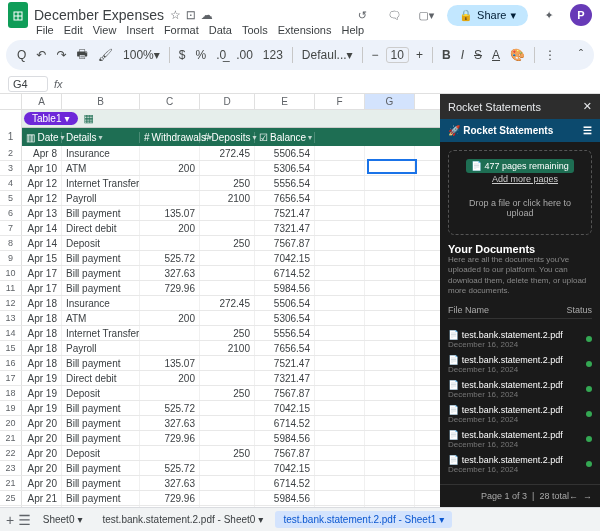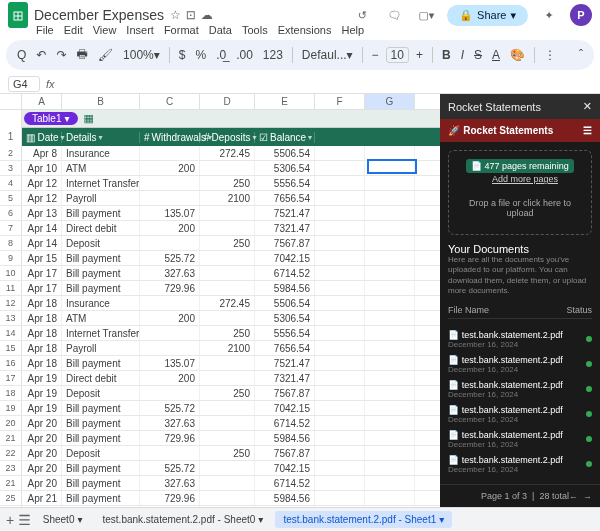--- a/index.html
+++ b/index.html
@@ -12,21 +12,21 @@
 .top-right{display:flex;align-items:center;gap:10px}
 .icon-btn{width:22px;height:22px;display:flex;align-items:center;justify-content:center;color:#5f6368;cursor:pointer;border-radius:50%}
 .share-btn{background:#c2e7ff;padding:4px 12px;border-radius:16px;display:flex;align-items:center;gap:4px;font-size:11px;color:#001d35;cursor:pointer}
 .avatar{width:22px;height:22px;border-radius:50%;background:#673ab7;color:#fff;display:flex;align-items:center;justify-content:center;font-size:11px;font-weight:bold}
 .menus{display:flex;gap:10px;font-size:11px;color:#3c4043;padding-left:36px;margin-top:-6px}
 .menus span{cursor:pointer}
 .toolbar{display:flex;align-items:center;gap:4px;padding:4px 8px;background:#edf2fa;border-radius:20px;margin:4px 6px;height:30px;color:#444746}
 .toolbar .tb{padding:0 3px;cursor:pointer;font-size:12px;display:flex;align-items:center}
 .toolbar .sep{width:1px;height:16px;background:#c7c7c7;margin:0 2px}
 .namebox{display:flex;align-items:center;gap:6px;padding:2px 8px;height:20px;border-bottom:1px solid #e0e0e0}
-.nb-cell{width:32px;font-size:11px;color:#3c4043;border:1px solid #dadce0;border-radius:3px;padding:1px 4px;background:#fff}
+.nb-cell{width:40px;font-size:11px;color:#3c4043;border:1px solid #dadce0;border-radius:3px;padding:1px 4px;background:#fff}
 .nb-fx{color:#5f6368;font-style:italic;font-size:11px}
 .main{flex:1;display:flex;overflow:hidden}
 .sheet{flex:1;overflow:hidden;position:relative}
 .col-head{display:flex;background:#fff;border-bottom:1px solid #e0e0e0;height:16px;font-size:10px;color:#5f6368}
 .rownum{width:22px;text-align:center;border-right:1px solid #e0e0e0;background:#fff}
 .ch{border-right:1px solid #e0e0e0;text-align:center;line-height:16px}
 .c-a{width:40px}.c-b{width:78px}.c-c{width:60px}.c-d{width:55px}.c-e{width:60px}.c-f{width:50px}.c-g{width:50px}
 .tabs-header{display:flex;background:#e6eeeb;height:18px;align-items:center;border-bottom:1px solid #ccc}
 .tabs-header .rownum{height:18px;background:#fff}
 .table-chip{background:#6d28d9;color:#fff;border-radius:10px;padding:1px 8px;font-size:10px;margin-left:2px;display:flex;align-items:center;gap:3px}
@@ -34,26 +34,26 @@
 .th-row .rownum{background:#fff;color:#5f6368;height:18px;line-height:18px}
 .th{padding:0 4px;display:flex;align-items:center;gap:2px;border-right:1px solid rgba(255,255,255,0.2)}
 .th .arr{font-size:8px;opacity:0.7}
 .data-row{display:flex;height:15px;font-size:10px;border-bottom:1px solid #e8e8e8;color:#3c4043}
 .data-row .rownum{line-height:15px;font-size:9px;color:#5f6368}
 .cell{border-right:1px solid #f0f0f0;padding:0 4px;line-height:15px;overflow:hidden;white-space:nowrap}
 .cell.r{text-align:right}
 .sel-cell{border:2px solid #1a73e8;position:absolute}
 .side{width:160px;background:#1a1a1a;color:#ccc;display:flex;flex-direction:column;font-size:10px}
 .side-head{background:#2d2d2d;padding:6px 8px;display:flex;align-items:center;justify-content:space-between;font-size:11px;color:#e8eaed}
-.side-brand{background:#7f1d1d;padding:6px 8px;display:flex;align-items:flex-start;justify-content:space-between;font-weight:bold;color:#fff}
+.side-brand{background:#0c4a6e;padding:6px 8px;display:flex;align-items:flex-start;justify-content:space-between;font-weight:bold;color:#fff}
 .side-body{flex:1;padding:8px;overflow:hidden;display:flex;flex-direction:column;gap:8px}
 .upload-box{border:1px dashed #555;border-radius:6px;padding:8px;text-align:center;color:#aaa}
 .pages-pill{background:#1e6e53;color:#fff;border-radius:3px;padding:2px 5px;font-size:9px;display:inline-flex;align-items:center;gap:2px}
 .add-more{text-decoration:underline;color:#ccc;font-size:9px;margin-left:10px}
-.docs-head{color:#fff;font-size:11px;font-weight:normal}
+.docs-head{color:#fff;font-size:11px;font-weight:bold}
 .docs-sub{color:#888;font-size:8px;line-height:1.3}
 .doc-list-head{display:flex;justify-content:space-between;color:#aaa;font-size:9px;border-bottom:1px solid #333;padding-bottom:3px}
 .doc-item{display:flex;align-items:center;justify-content:space-between;padding:3px 0}
 .doc-left{display:flex;flex-direction:column}
 .doc-name{color:#fff;font-size:9px;display:flex;align-items:center;gap:3px}
 .doc-date{color:#777;font-size:8px}
 .dot{width:6px;height:6px;border-radius:50%;background:#34a853}
 .side-foot{padding:6px 8px;border-top:1px solid #333;display:flex;align-items:center;justify-content:flex-end;color:#aaa;font-size:9px}
 .bottom-tabs{height:24px;background:#f1f3f4;border-top:1px solid #dadce0;display:flex;align-items:center;gap:4px;padding:0 6px;font-size:10px;color:#3c4043}
 .btab{padding:3px 8px;border-radius:3px;display:flex;align-items:center;gap:3px;cursor:pointer}

